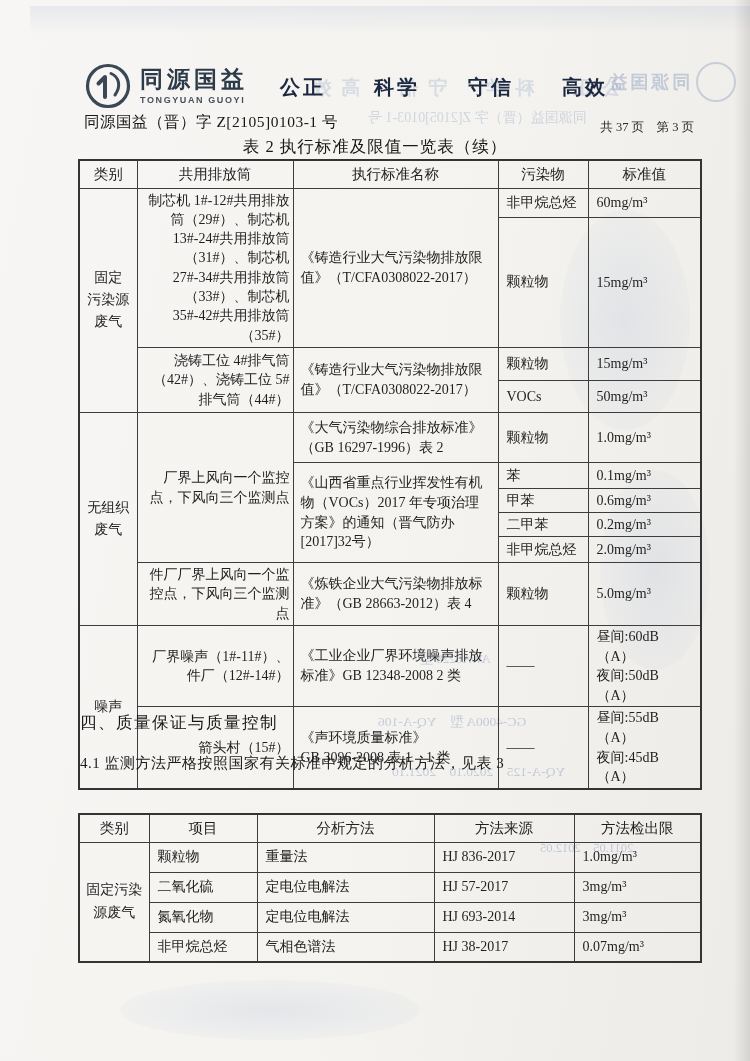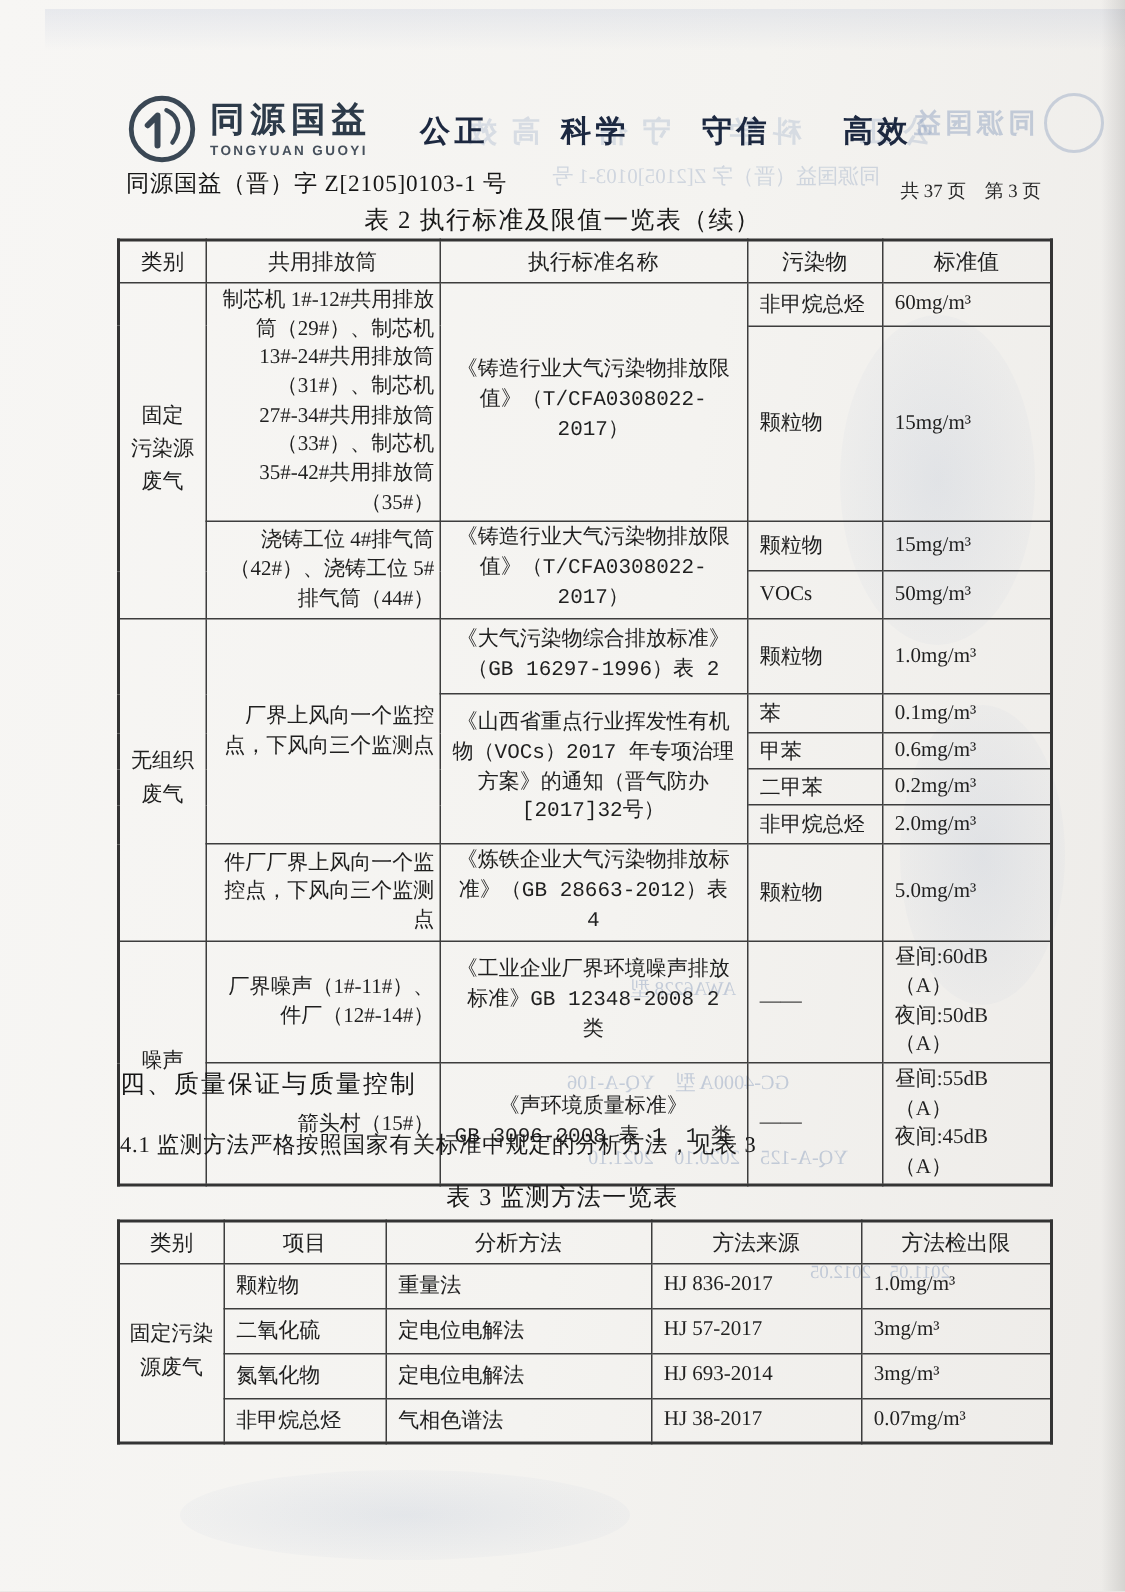--- a/index.html
+++ b/index.html
@@ -28,21 +28,21 @@
   .pageinfo{position:absolute;right:56px;top:119px;font-size:12.5px;color:#2a2a2a;}
 
   
   table{border-collapse:collapse;table-layout:fixed;position:absolute;background:transparent;}
   td,th{border:1px solid #3d3d3d;font-size:14px;font-weight:normal;padding:1px 5px;
     overflow:hidden;vertical-align:middle;}
   .t2,.t3{border:2px solid #343434;}
   th{text-align:center;font-size:14.5px;}
   .cat{text-align:center;white-space:pre-line;line-height:1.6;margin-top:18px;}
   .site{text-align:right;line-height:1.38;padding:2px 3px;}
-  .std{text-align:center;line-height:1.42;padding:2px 7px;white-space:pre-line;font-family:Liberation Mono, monospace;}
+  .std{text-align:left;line-height:1.42;padding:2px 7px;white-space:pre-line;}
   .pol{text-align:left;padding-left:8px;}
   .lim{text-align:left;padding-left:8px;white-space:pre-line;line-height:1.4;}
 
   .t2title{position:absolute;top:136px;left:0;width:100%;text-align:center;
     font-size:16.5px;letter-spacing:1px;color:#181818;}
   .t2{left:78px;top:159px;width:622px;}
   .t2 tr.rh{height:28px;} .t2 tr.ra1{height:28px;} .t2 tr.ra2{height:124px;}
   .t2 tr.rb1{height:33px;} .t2 tr.rb2{height:32px;}
   .t2 tr.rc1{height:50px;} .t2 tr.rc2{height:26px;} .t2 tr.rc3{height:24px;}
   .t2 tr.rc4{height:24px;} .t2 tr.rc5{height:26px;}
@@ -204,21 +204,20 @@
       <td class="pol">——</td>
       <td class="lim">昼间:55dB（A）
 夜间:45dB（A）</td>
     </tr>
   </tbody>
     </table>
 
   <div class="sec-heading">四、质量保证与质量控制</div>
   <div class="sec-para">4.1 监测方法严格按照国家有关标准中规定的分析方法，见表 3</div>
 
-  <div class="t3title">表 3 监测方法一览表</div>
   <table class="t3">
     <colgroup>
       <col style="width:70px">
         <col style="width:108px">
         <col style="width:177px">
       <col style="width:140px">
         <col style="width:127px">
     </colgroup>
     <tbody>
         <tr class="rh">

